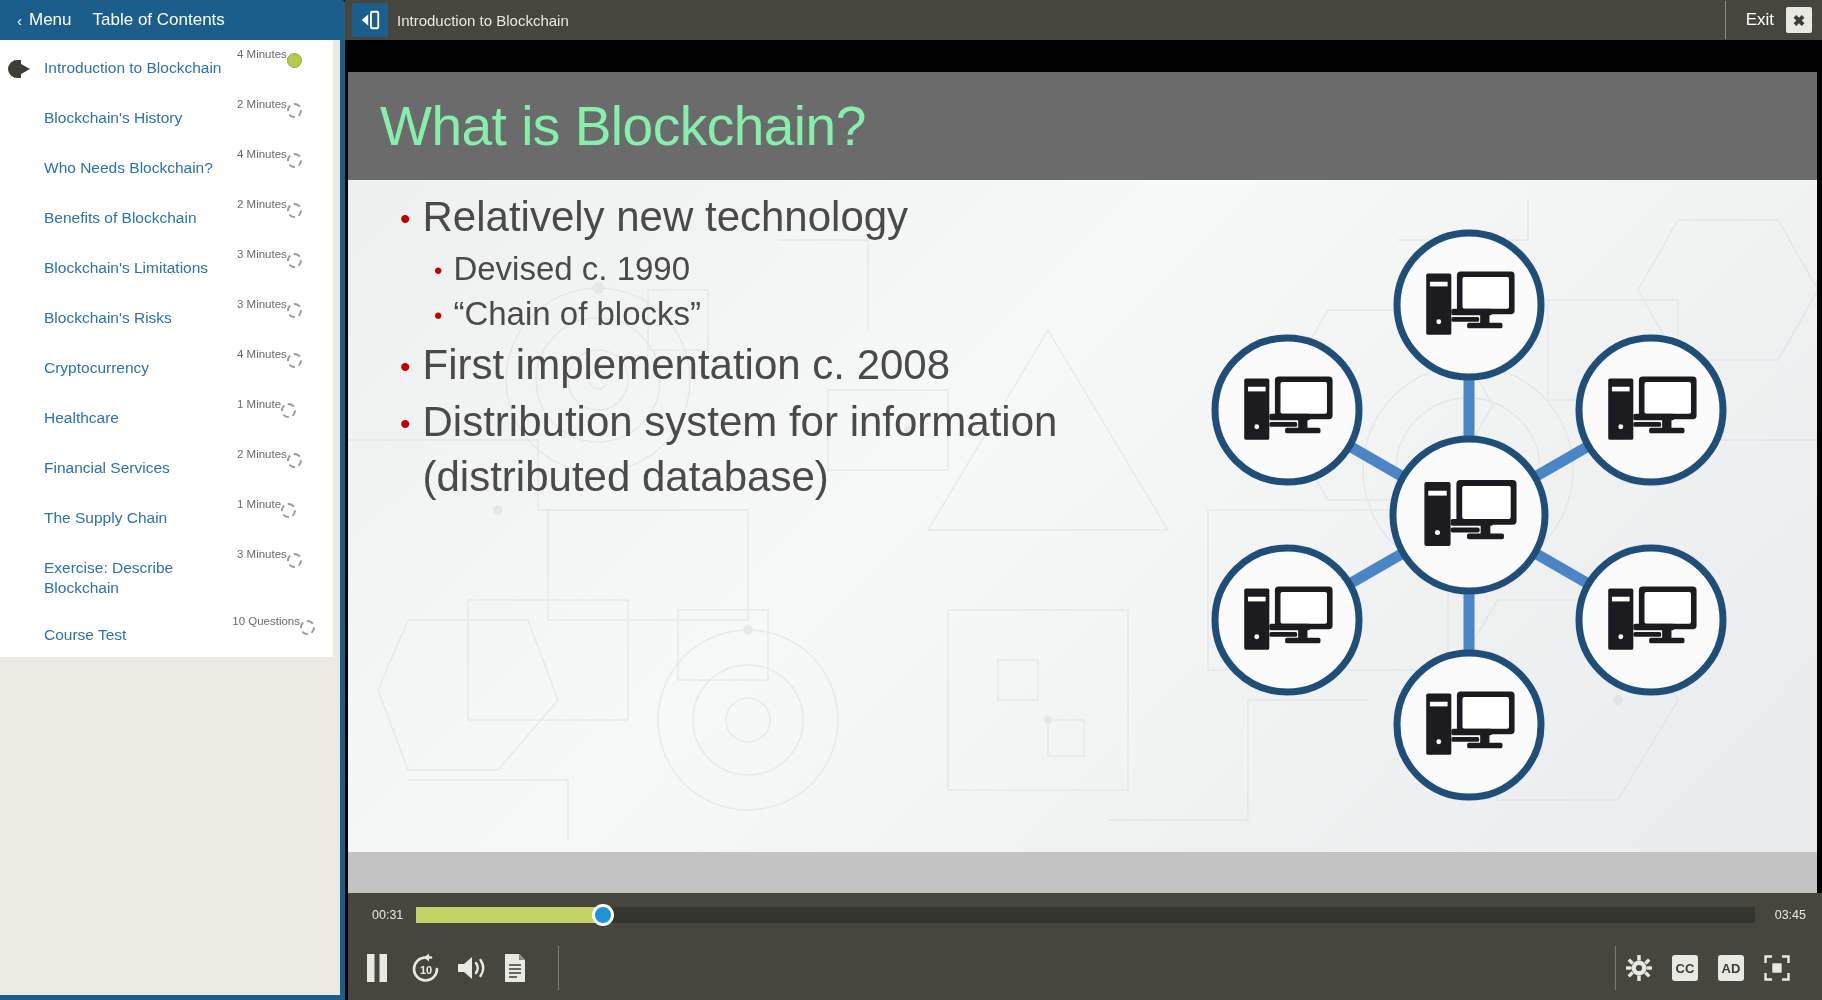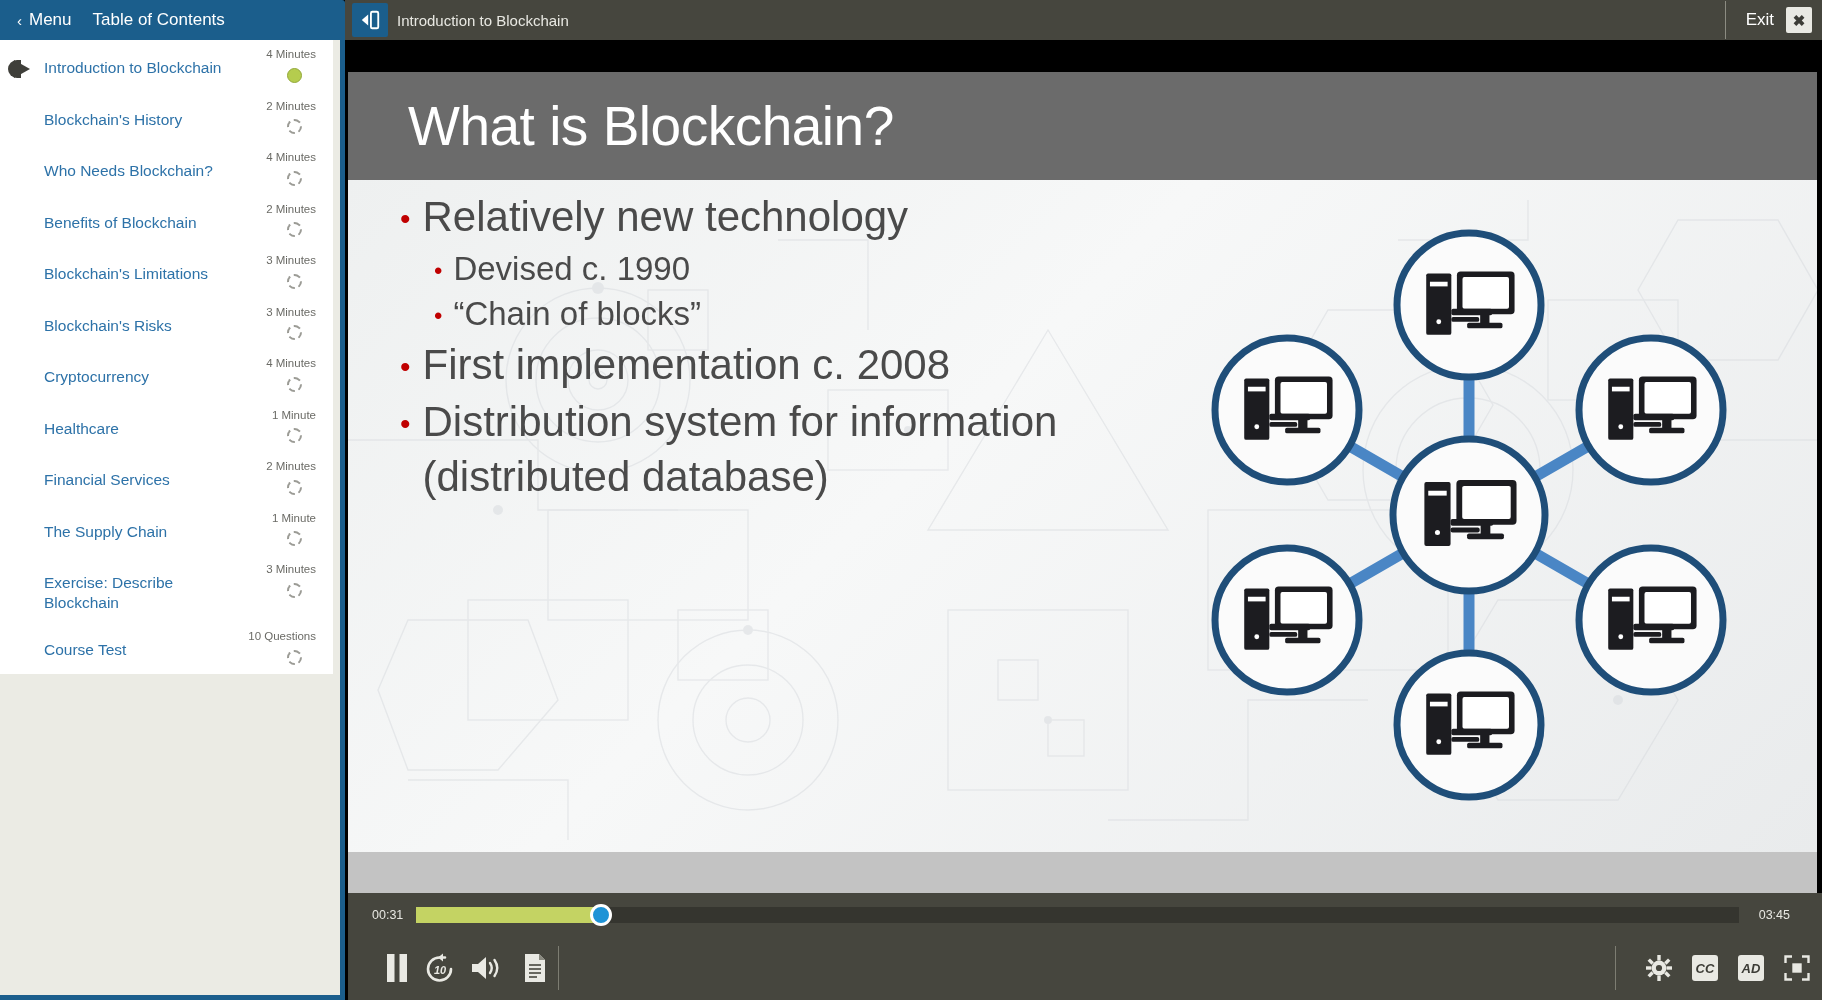--- a/index.html
+++ b/index.html
@@ -124,23 +124,23 @@
   }
   .toc-label {
     flex: 1 1 auto;
     color: #2d72a8; font-size: 15.5px;
     line-height: 1.3;
     padding-top: 9px;
     padding-right: 6px;
   }
   .toc-meta {
     flex: 0 0 96px;
-    display: flex; flex-direction: column;
+    display: flex; flex-direction: row;
     align-items: flex-end;
-    padding-right: 17px;
+    padding-right: 4px;
   }
   .toc-duration {
     color: #6b6b66; font-size: 11.5px;
     line-height: 1; margin-bottom: 7px;
     white-space: nowrap;
   }
   .status-dot {
     width: 15px; height: 15px; border-radius: 50%;
     margin-right: 14px;
   }
@@ -164,24 +164,24 @@
     width: 1469px; height: 780px;
     background: #ffffff;
     overflow: hidden;
   }
   .slide-header {
     height: 108px;
     background: #6b6b6b;
     display: flex; align-items: center;
   }
   .slide-title {
-    color: #ffffff;
+    color: #86efac;
     font-size: 55px;
     font-weight: normal;
-    margin-left: 60px;
+    margin-left: 32px;
     letter-spacing: -0.5px;
   }
   .slide-body {
     position: relative;
     height: 672px;
     background: linear-gradient(135deg, #eef0f0 0%, #f7f8f8 40%, #e9ebec 100%);
   }
   .slide-bg-pattern {
     position: absolute; inset: 0;
     opacity: 0.5;
@@ -252,38 +252,37 @@
     position: absolute; top: -3px;
     width: 22px; height: 22px;
     border-radius: 50%;
     background: #1e93d6;
     border: 3px solid #ffffff;
     transform: translateX(-11px);
     cursor: pointer;
   }
   .time-total {
     color: #e8e8e2; font-size: 12.5px;
-    margin-right: 32px;
+    margin-right: 16px;
     flex: 0 0 auto;
     text-align: center;
   }
   .btn-row {
     position: relative;
     height: 64px;
     display: flex; align-items: center;
   }
   .btn-group-left {
     display: flex; align-items: center;
     margin-left: 16px;
   }
   .icon-btn {
     width: 46px; height: 46px;
-    display: flex; align-items: center; justify-content: flex-end;
+    display: flex; align-items: center; justify-content: flex-start;
     cursor: pointer;
-    font-style: italic;
   }
   .vsep {
     width: 1px; height: 44px;
     background: #7d7d72;
     margin: 0 10px;
   }
   .nav-center {
     position: absolute; left: 0; right: 0;
     display: flex; align-items: center; justify-content: center;
     gap: 30px;

